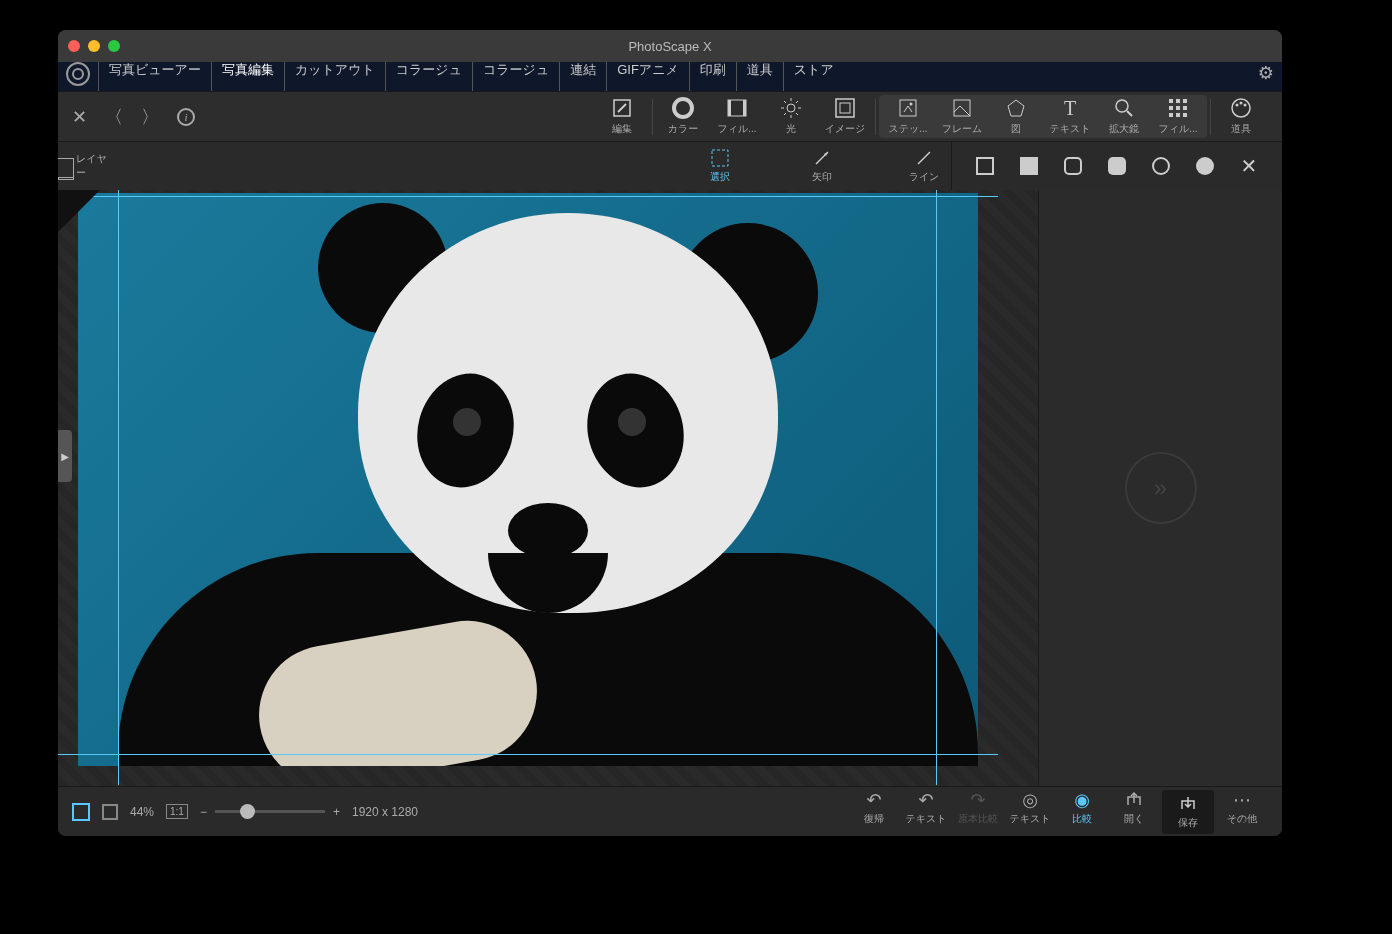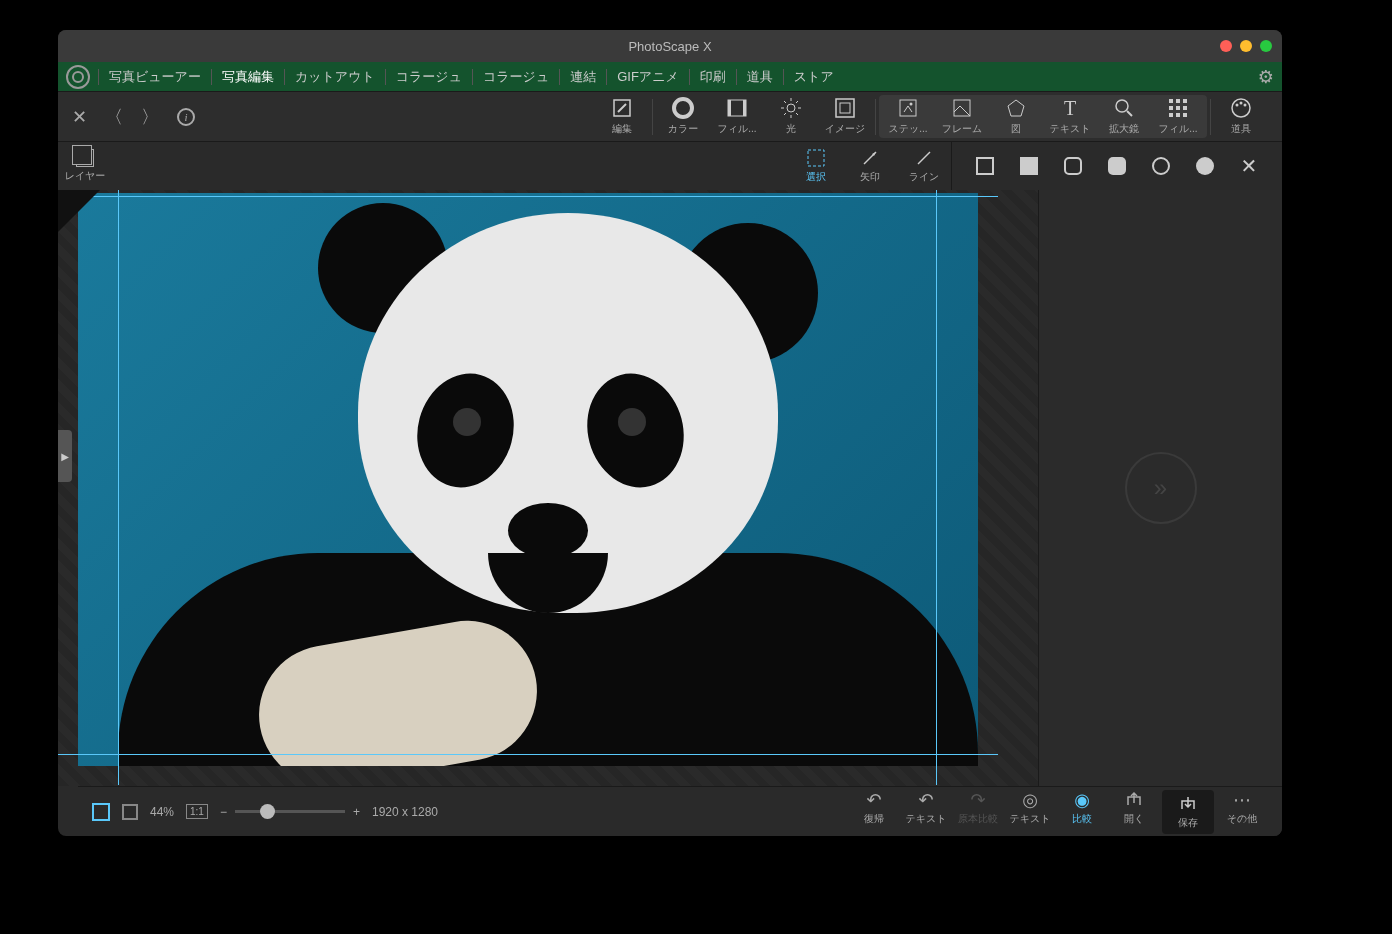--- a/index.html
+++ b/index.html
@@ -1,43 +1,43 @@
 <!DOCTYPE html>
 <html><head>
 <meta charset="utf-8">
 <style>
 * { margin:0; padding:0; box-sizing:border-box; font-family:-apple-system,"Hiragino Sans","Hiragino Kaku Gothic ProN",sans-serif; }
 body { background:#000; width:1392px; height:934px; position:relative; }
 .window { position:absolute; left:58px; top:30px; width:1224px; height:806px; background:#2a2a2a; border-radius:8px; overflow:hidden; box-shadow:0 20px 60px rgba(0,0,0,.8); display:flex; flex-direction:column; }
-.titlebar { height:24px; background:#3a3a3a; display:flex; align-items:center; padding:16px 10px; position:relative;justify-content:flex-end; }
+.titlebar { height:24px; background:#3a3a3a; display:flex; align-items:center; padding:16px 10px; position:relative; }
 .traffic { display:flex; gap:8px; }
 .traffic span { width:12px; height:12px; border-radius:50%; }
 .tclose{background:#ff5f57;} .tmin{background:#ffbd2e;} .tmax{background:#28c940;}
 .titlebar .title { position:absolute; left:0; right:0; text-align:center; color:#bbb; font-size:13px; pointer-events:none; }
-.maintabs { height:30px; background:#14532d; display:flex; align-items:center; padding:0 8px; color:#ccc; font-size:13px; border-bottom:1px solid #1a1a1a; }
+.maintabs { height:30px; background:#0f172a; display:flex; padding:0 8px; color:#ccc; font-size:13px; border-bottom:1px solid #1a1a1a; }
 .logo { width:24px; height:24px; border:2px solid #999; border-radius:50%; margin-right:8px; display:flex; align-items:center; justify-content:center; }
 .logo::after{content:"";width:8px;height:8px;border:2px solid #999;border-radius:50%;}
 .maintabs .tab { padding:0 10px; cursor:pointer; border-left:1px solid #555; line-height:16px;}
 .maintabs .tab:first-of-type{border-left:1px solid #555;}
 .maintabs .tab.active { color:#fff; font-weight:400; }
 .maintabs .gear { margin-left:auto; color:#aaa; font-size:18px; cursor:pointer; }
 .toolbar { height:50px; background:#2d2d2d; display:flex; align-items:center; padding:0 14px; border-bottom:1px solid #1a1a1a; }
 .navbtns { display:flex; gap:18px; align-items:center; color:#aaa; }
 .navbtns span { font-size:18px; cursor:pointer; }
 .navbtns .info { width:18px;height:18px;border:2px solid #aaa;border-radius:50%;display:flex;align-items:center;justify-content:center;font-size:11px;font-style:italic;font-family:serif;}
 .tbspacer { flex:1; }
 .tbitem { display:flex; flex-direction:column; align-items:center; width:54px; color:#aaa; font-size:10px; cursor:pointer; gap:3px;}
 .tbitem .ico { width:22px; height:22px; display:flex; align-items:center; justify-content:center; color:#ccc;}
 .tbsep{width:1px;height:36px;background:#444;margin:0 3px;}
 .tbgroup2{display:flex;background:#3a3a3a;border-radius:4px;padding:2px;}
 .subtoolbar { height:48px; background:#2a2a2a; display:flex; align-items:center; }
-.layerbtn { width:54px; display:flex; flex-direction:column; align-items:center; color:#aaa; font-size:10px; gap:2px; cursor:pointer;}
+.layerbtn { width:54px; display:flex; flex-direction:row; align-items:flex-end; color:#aaa; font-size:10px; gap:2px; cursor:pointer;}
 .layerbtn .ico{width:18px;height:18px;border:1px solid #aaa;position:relative;}
 .layerbtn .ico::before{content:"";position:absolute;width:18px;height:18px;border:1px solid #aaa;left:-5px;top:-5px;background:#2a2a2a;}
-.subtoolbar .mid { margin-left:auto; display:flex; }
+.subtoolbar .mid { margin-left:auto; display:flex;gap:48px; }
 .subbtn { width:54px; display:flex; flex-direction:column; align-items:center; color:#aaa; font-size:10px; gap:3px; cursor:pointer;}
 .subbtn.active{color:#5ac8fa;}
 .subbtn .ico{height:18px;display:flex;align-items:center;justify-content:center;font-size:16px;}
 .shapes { display:flex; gap:26px; padding:0 24px; align-items:center; border-left:1px solid #1a1a1a; height:100%;}
 .shapes span{width:18px;height:18px;cursor:pointer;}
 .sq-o{border:2px solid #ccc;} .sq-f{background:#ccc;} .rsq-o{border:2px solid #ccc;border-radius:5px;} .rsq-f{background:#ccc;border-radius:5px;}
 .circ-o{border:2px solid #ccc;border-radius:50%;} .circ-f{background:#ccc;border-radius:50%;}
 .xbtn{color:#ccc;display:flex;align-items:center;justify-content:center;font-size:20px;}
 .workspace { flex:1; display:flex; background:#2a2a2a; overflow:hidden; position:relative;}
 .canvas-area { flex:1; position:relative; background:#2a2a2a; background-image:repeating-linear-gradient(45deg,#262626 0 8px,#2a2a2a 8px 16px); }
@@ -54,21 +54,21 @@
 .panda .nose{position:absolute;left:430px;top:310px;width:80px;height:55px;background:#0a0a0a;border-radius:50%;}
 .panda .mouth{position:absolute;left:410px;top:360px;width:120px;height:60px;background:#0a0a0a;border-radius:0 0 60px 60px;}
 .panda .body{position:absolute;left:40px;top:360px;width:860px;height:300px;background:#0a0a0a;border-radius:200px 200px 0 0;}
 .panda .arm{position:absolute;left:180px;top:440px;width:280px;height:140px;background:#d8d0c0;border-radius:80px;transform:rotate(-10deg);}
 .guides{position:absolute;pointer-events:none;}
 .gh{position:absolute;left:0;width:940px;height:1px;background:#5ac8fa;}
 .gv{position:absolute;top:0;height:595px;width:1px;background:#5ac8fa;}
 .side-handle{position:absolute;left:0;top:240px;width:14px;height:52px;background:#555;border-radius:0 4px 4px 0;display:flex;align-items:center;justify-content:center;color:#ccc;font-size:10px;cursor:pointer;z-index:10;}
 .rightpanel { width:244px; background:#2b2b2b; border-left:1px solid #1a1a1a; display:flex; align-items:center; justify-content:center;}
 .playbtn{width:72px;height:72px;border:2px solid #3a3a3a;border-radius:50%;display:flex;align-items:center;justify-content:center;color:#444;font-size:24px;}
-.statusbar { height:50px; background:#2a2a2a; display:flex; align-items:center; padding:0 14px; color:#aaa; font-size:12px; border-top:1px solid #1a1a1a;margin-left:20px;}
+.statusbar { height:50px; background:#2a2a2a; display:flex; align-items:center; padding:0 14px; color:#aaa; font-size:12px; border-top:1px solid #1a1a1a;}
 .sb-left{display:flex;align-items:center;gap:12px;}
 .sb-ico{width:18px;height:18px;border:2px solid #5ac8fa;display:inline-block;}
 .sb-ico2{width:16px;height:16px;border:2px solid #888;}
 .onetoone{border:1px solid #888;padding:1px 3px;font-size:10px;}
 .zoom{display:flex;align-items:center;gap:8px;}
 .zoom .track{width:110px;height:3px;background:#555;position:relative;}
 .zoom .thumb{position:absolute;left:25px;top:-6px;width:15px;height:15px;background:#bbb;border-radius:50%;}
 .sb-right{margin-left:auto;display:flex;}
 .sbbtn{width:52px;display:flex;flex-direction:column;align-items:center;gap:2px;font-size:10px;cursor:pointer;}
 .sbbtn .ico{height:20px;display:flex;align-items:center;justify-content:center;font-size:18px;}

